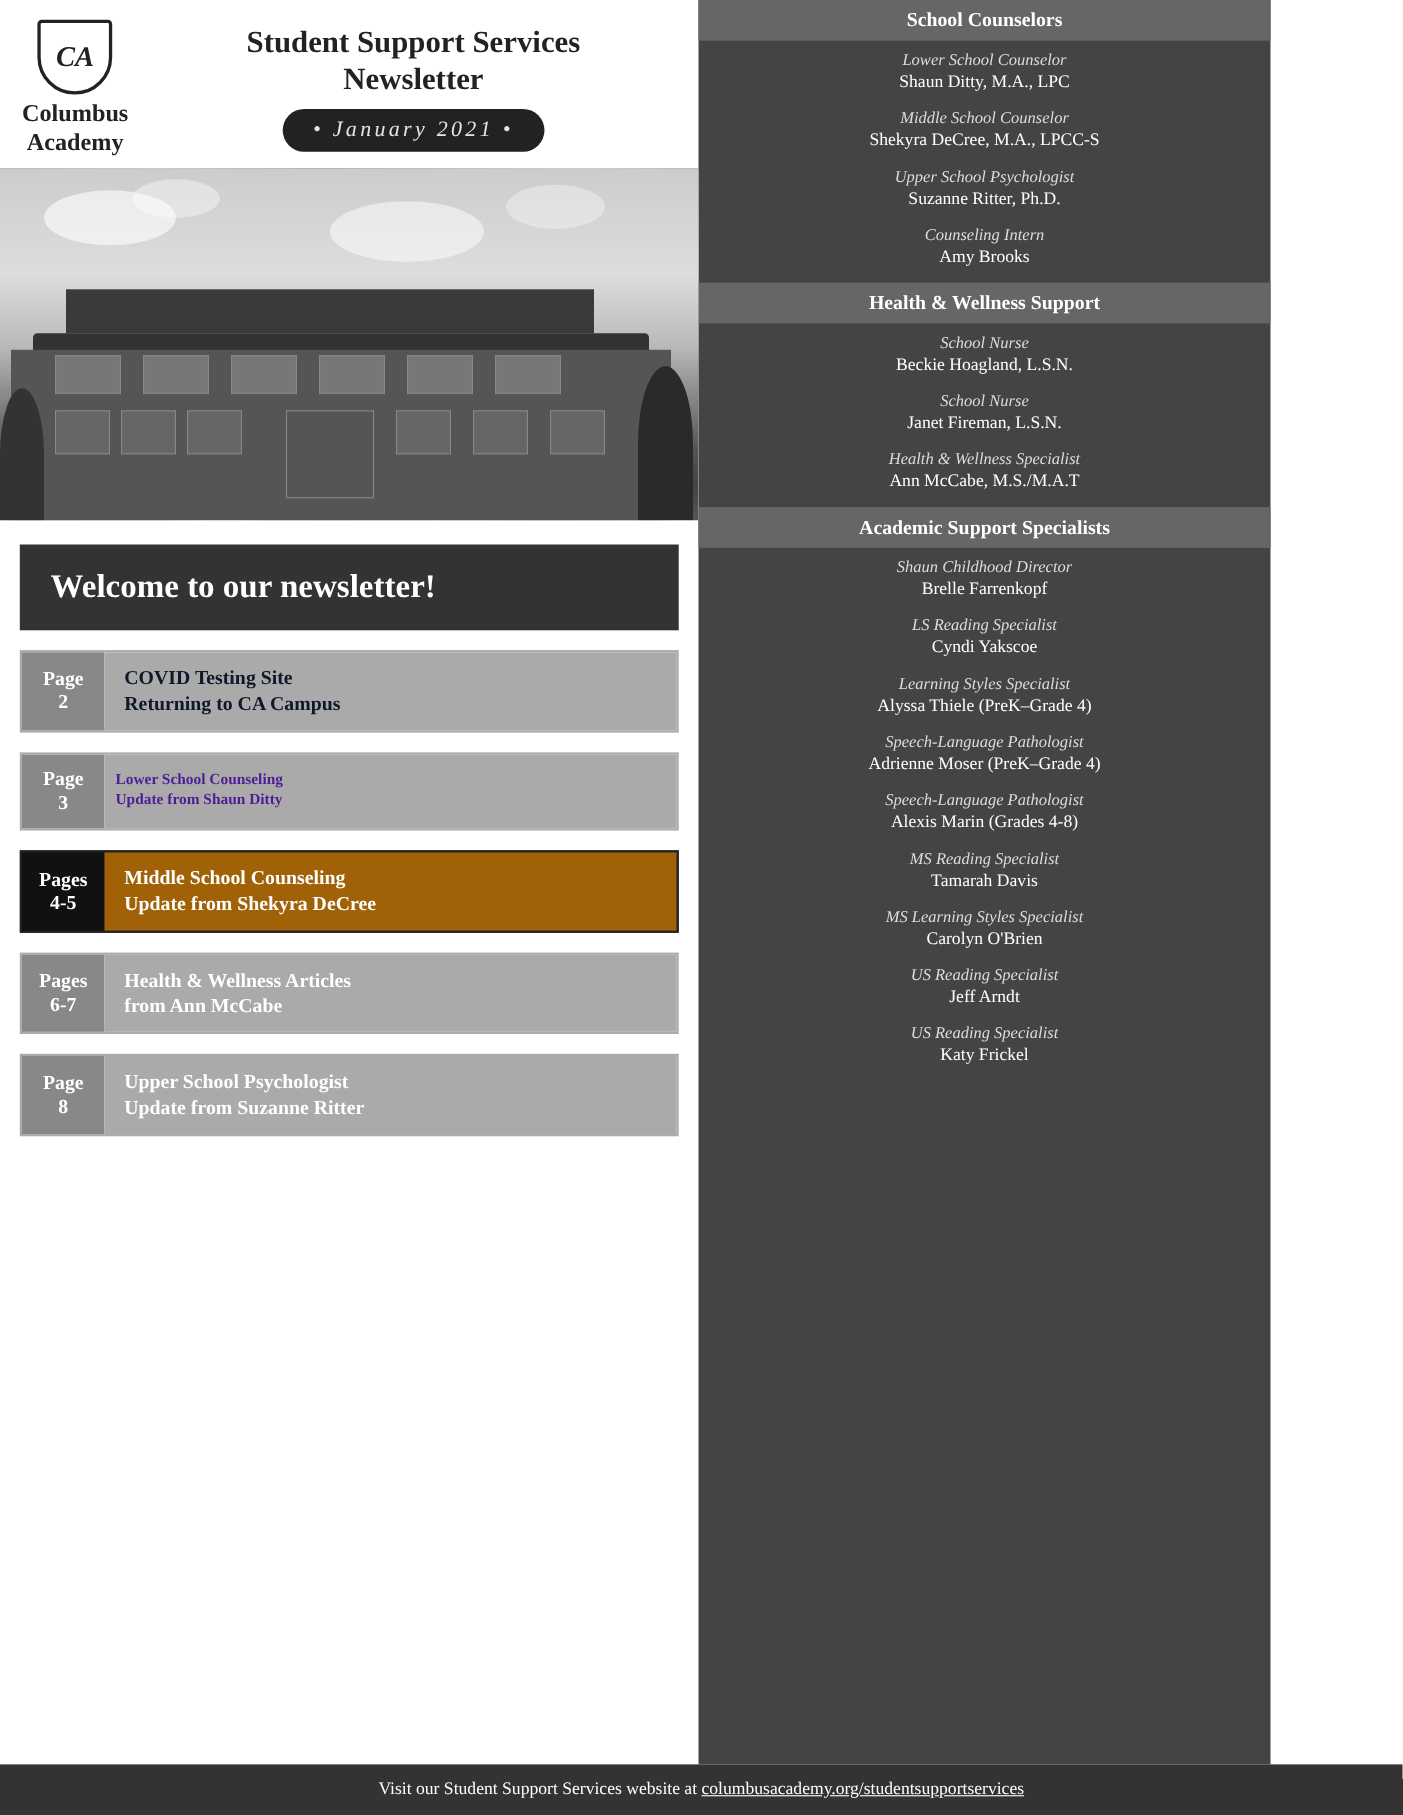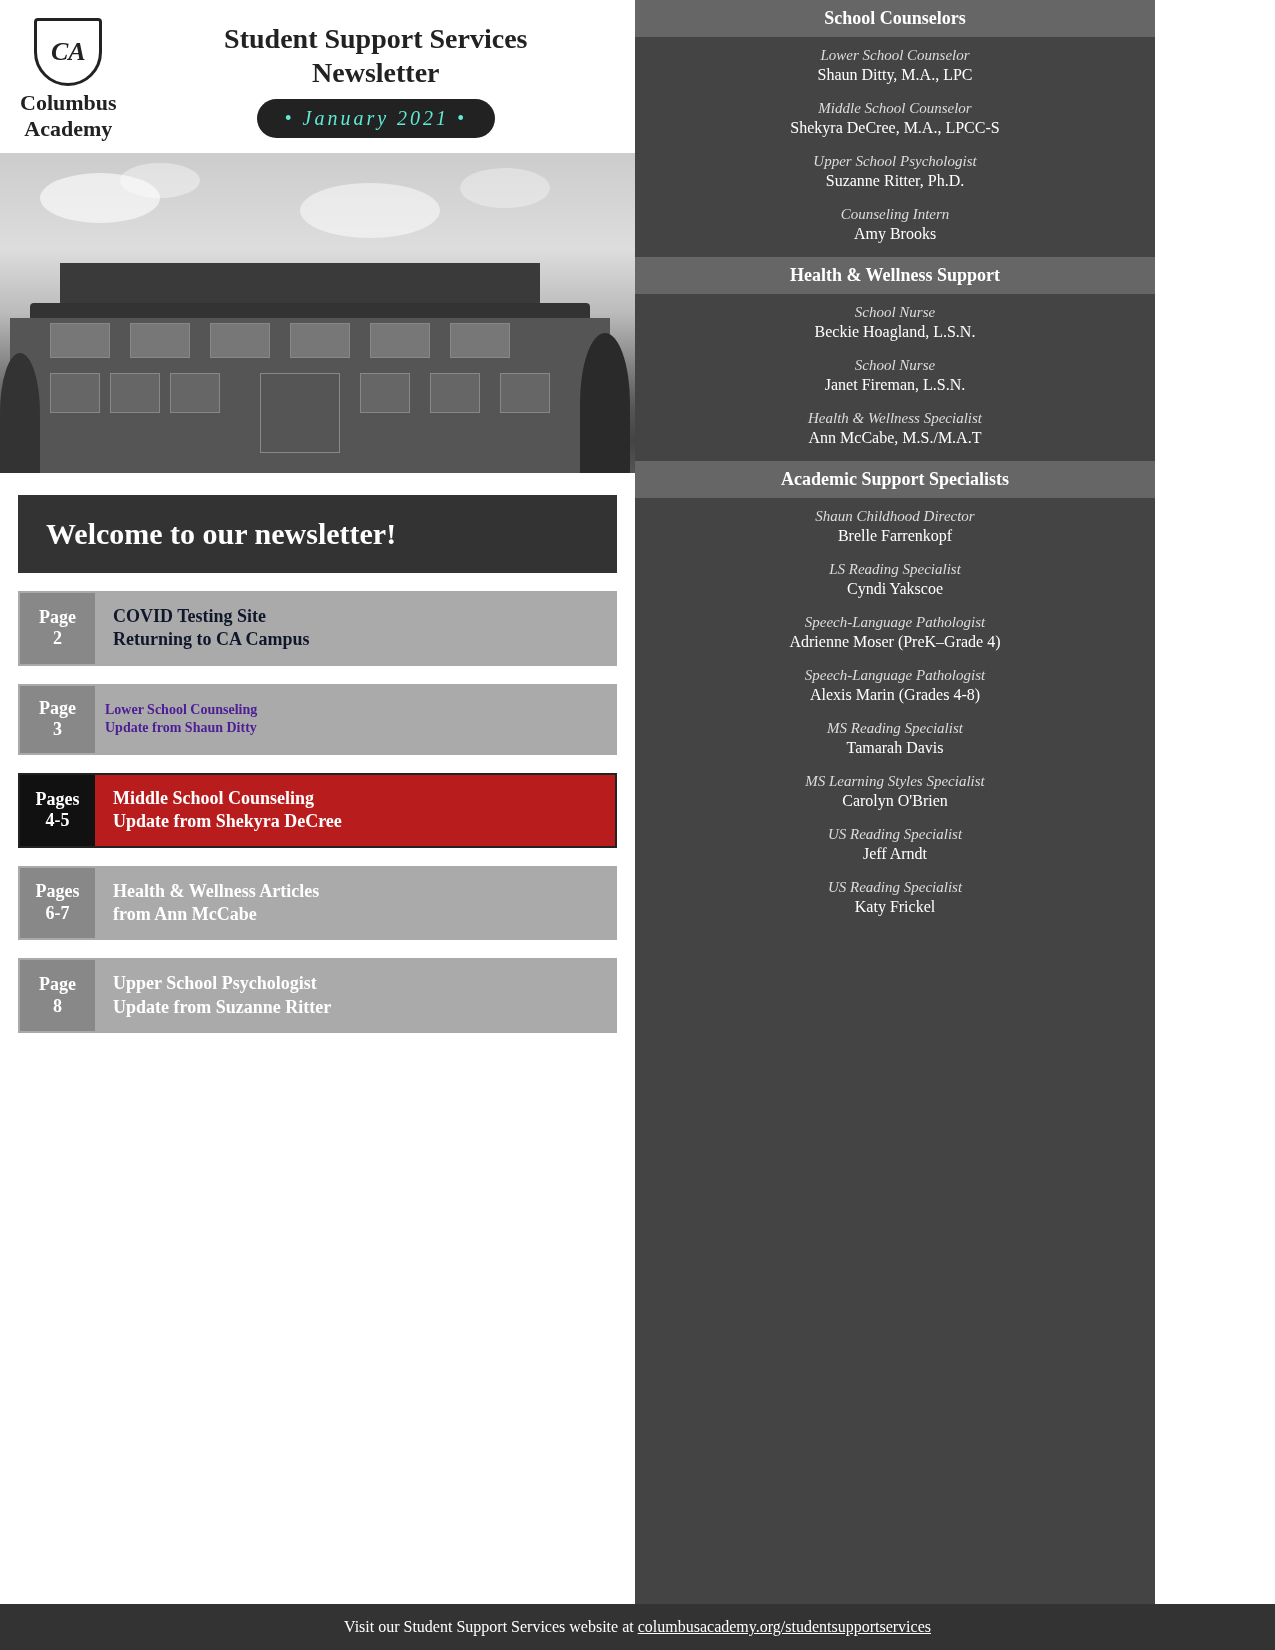--- a/index.html
+++ b/index.html
@@ -89,21 +89,21 @@
       font-size: 28px;
       font-weight: bold;
       color: #222;
       text-align: center;
       line-height: 1.2;
       font-family: Georgia, serif;
     }
 
     .date-badge {
       background: #222;
-      color: #5eead4;
+      color: #e5e5e5;
       border-radius: 30px;
       padding: 8px 28px;
       margin-top: 10px;
       font-size: 20px;
       font-style: italic;
       letter-spacing: 3px;
       font-family: Georgia, serif;
     }
 
     
@@ -351,21 +351,21 @@
           <div class="toc-content-cell" style="flex:1;background:#aaa;color:#0f172a;padding:12px 18px;font-size:18px;font-weight:bold;font-family:Georgia,serif;line-height:1.3;display:flex;align-items:center;">COVID Testing Site<br>Returning to CA Campus</div>
         </div>
 
         <div class="toc-row" style="display:flex;border:2px solid #aaa;">
           <div class="toc-page-cell" style="background:#888;color:#fff;width:75px;min-width:75px;display:flex;align-items:center;justify-content:center;font-size:18px;font-weight:bold;font-family:Georgia,serif;text-align:center;padding:12px 6px;line-height:1.2;">Page<br>3</div>
           <div class="toc-content-cell" style="flex:1;background:#aaa;color:#4c1d95;padding:12px 10px;font-size:14px;font-weight:bold;font-family:Georgia,serif;line-height:1.3;display:flex;align-items:center;">Lower School Counseling<br>Update from Shaun Ditty</div>
         </div>
 
         <div class="toc-row dark-row" style="display:flex;border:2px solid #222;">
           <div class="toc-page-cell" style="background:#111;color:#fff;width:75px;min-width:75px;display:flex;align-items:center;justify-content:center;font-size:18px;font-weight:bold;font-family:Georgia,serif;text-align:center;padding:12px 6px;line-height:1.2;">Pages<br>4-5</div>
-          <div class="toc-content-cell" style="flex:1;background:#b91c1c;color:#fff;padding:12px 18px;font-size:18px;font-weight:bold;font-family:Georgia,serif;line-height:1.3;display:flex;align-items:center;">Middle School Counseling<br>Update from Shekyra DeCree</div>
+          <div class="toc-content-cell" style="flex:1;background:#a16207;color:#fff;padding:12px 18px;font-size:18px;font-weight:bold;font-family:Georgia,serif;line-height:1.3;display:flex;align-items:center;">Middle School Counseling<br>Update from Shekyra DeCree</div>
         </div>
 
         <div class="toc-row" style="display:flex;border:2px solid #aaa;">
           <div class="toc-page-cell" style="background:#888;color:#fff;width:75px;min-width:75px;display:flex;align-items:center;justify-content:center;font-size:18px;font-weight:bold;font-family:Georgia,serif;text-align:center;padding:12px 6px;line-height:1.2;">Pages<br>6-7</div>
           <div class="toc-content-cell" style="flex:1;background:#aaa;color:#fff;padding:12px 18px;font-size:18px;font-weight:bold;font-family:Georgia,serif;line-height:1.3;display:flex;align-items:center;">Health &amp; Wellness Articles<br>from Ann McCabe</div>
         </div>
 
         <div class="toc-row" style="display:flex;border:2px solid #aaa;">
           <div class="toc-page-cell" style="background:#888;color:#fff;width:75px;min-width:75px;display:flex;align-items:center;justify-content:center;font-size:18px;font-weight:bold;font-family:Georgia,serif;text-align:center;padding:12px 6px;line-height:1.2;">Page<br>8</div>
           <div class="toc-content-cell" style="flex:1;background:#aaa;color:#fff;padding:12px 18px;font-size:18px;font-weight:bold;font-family:Georgia,serif;line-height:1.3;display:flex;align-items:center;">Upper School Psychologist<br>Update from Suzanne Ritter</div>
@@ -427,20 +427,24 @@
       <div class="sidebar-person">
         <div class="role">Shaun Childhood Director</div>
         <div class="name">Brelle Farrenkopf</div>
       </div>
 
       <div class="sidebar-person">
         <div class="role">LS Reading Specialist</div>
         <div class="name">Cyndi Yakscoe</div>
       </div>
 
+      <div class="sidebar-person">
+        <div class="role">Learning Styles Specialist</div>
+        <div class="name">Alyssa Thiele (PreK–Grade 4)</div>
+      </div>
 
       <div class="sidebar-person">
         <div class="role">Speech-Language Pathologist</div>
         <div class="name">Adrienne Moser (PreK–Grade 4)</div>
       </div>
 
       <div class="sidebar-person">
         <div class="role">Speech-Language Pathologist</div>
         <div class="name">Alexis Marin (Grades 4-8)</div>
       </div>

